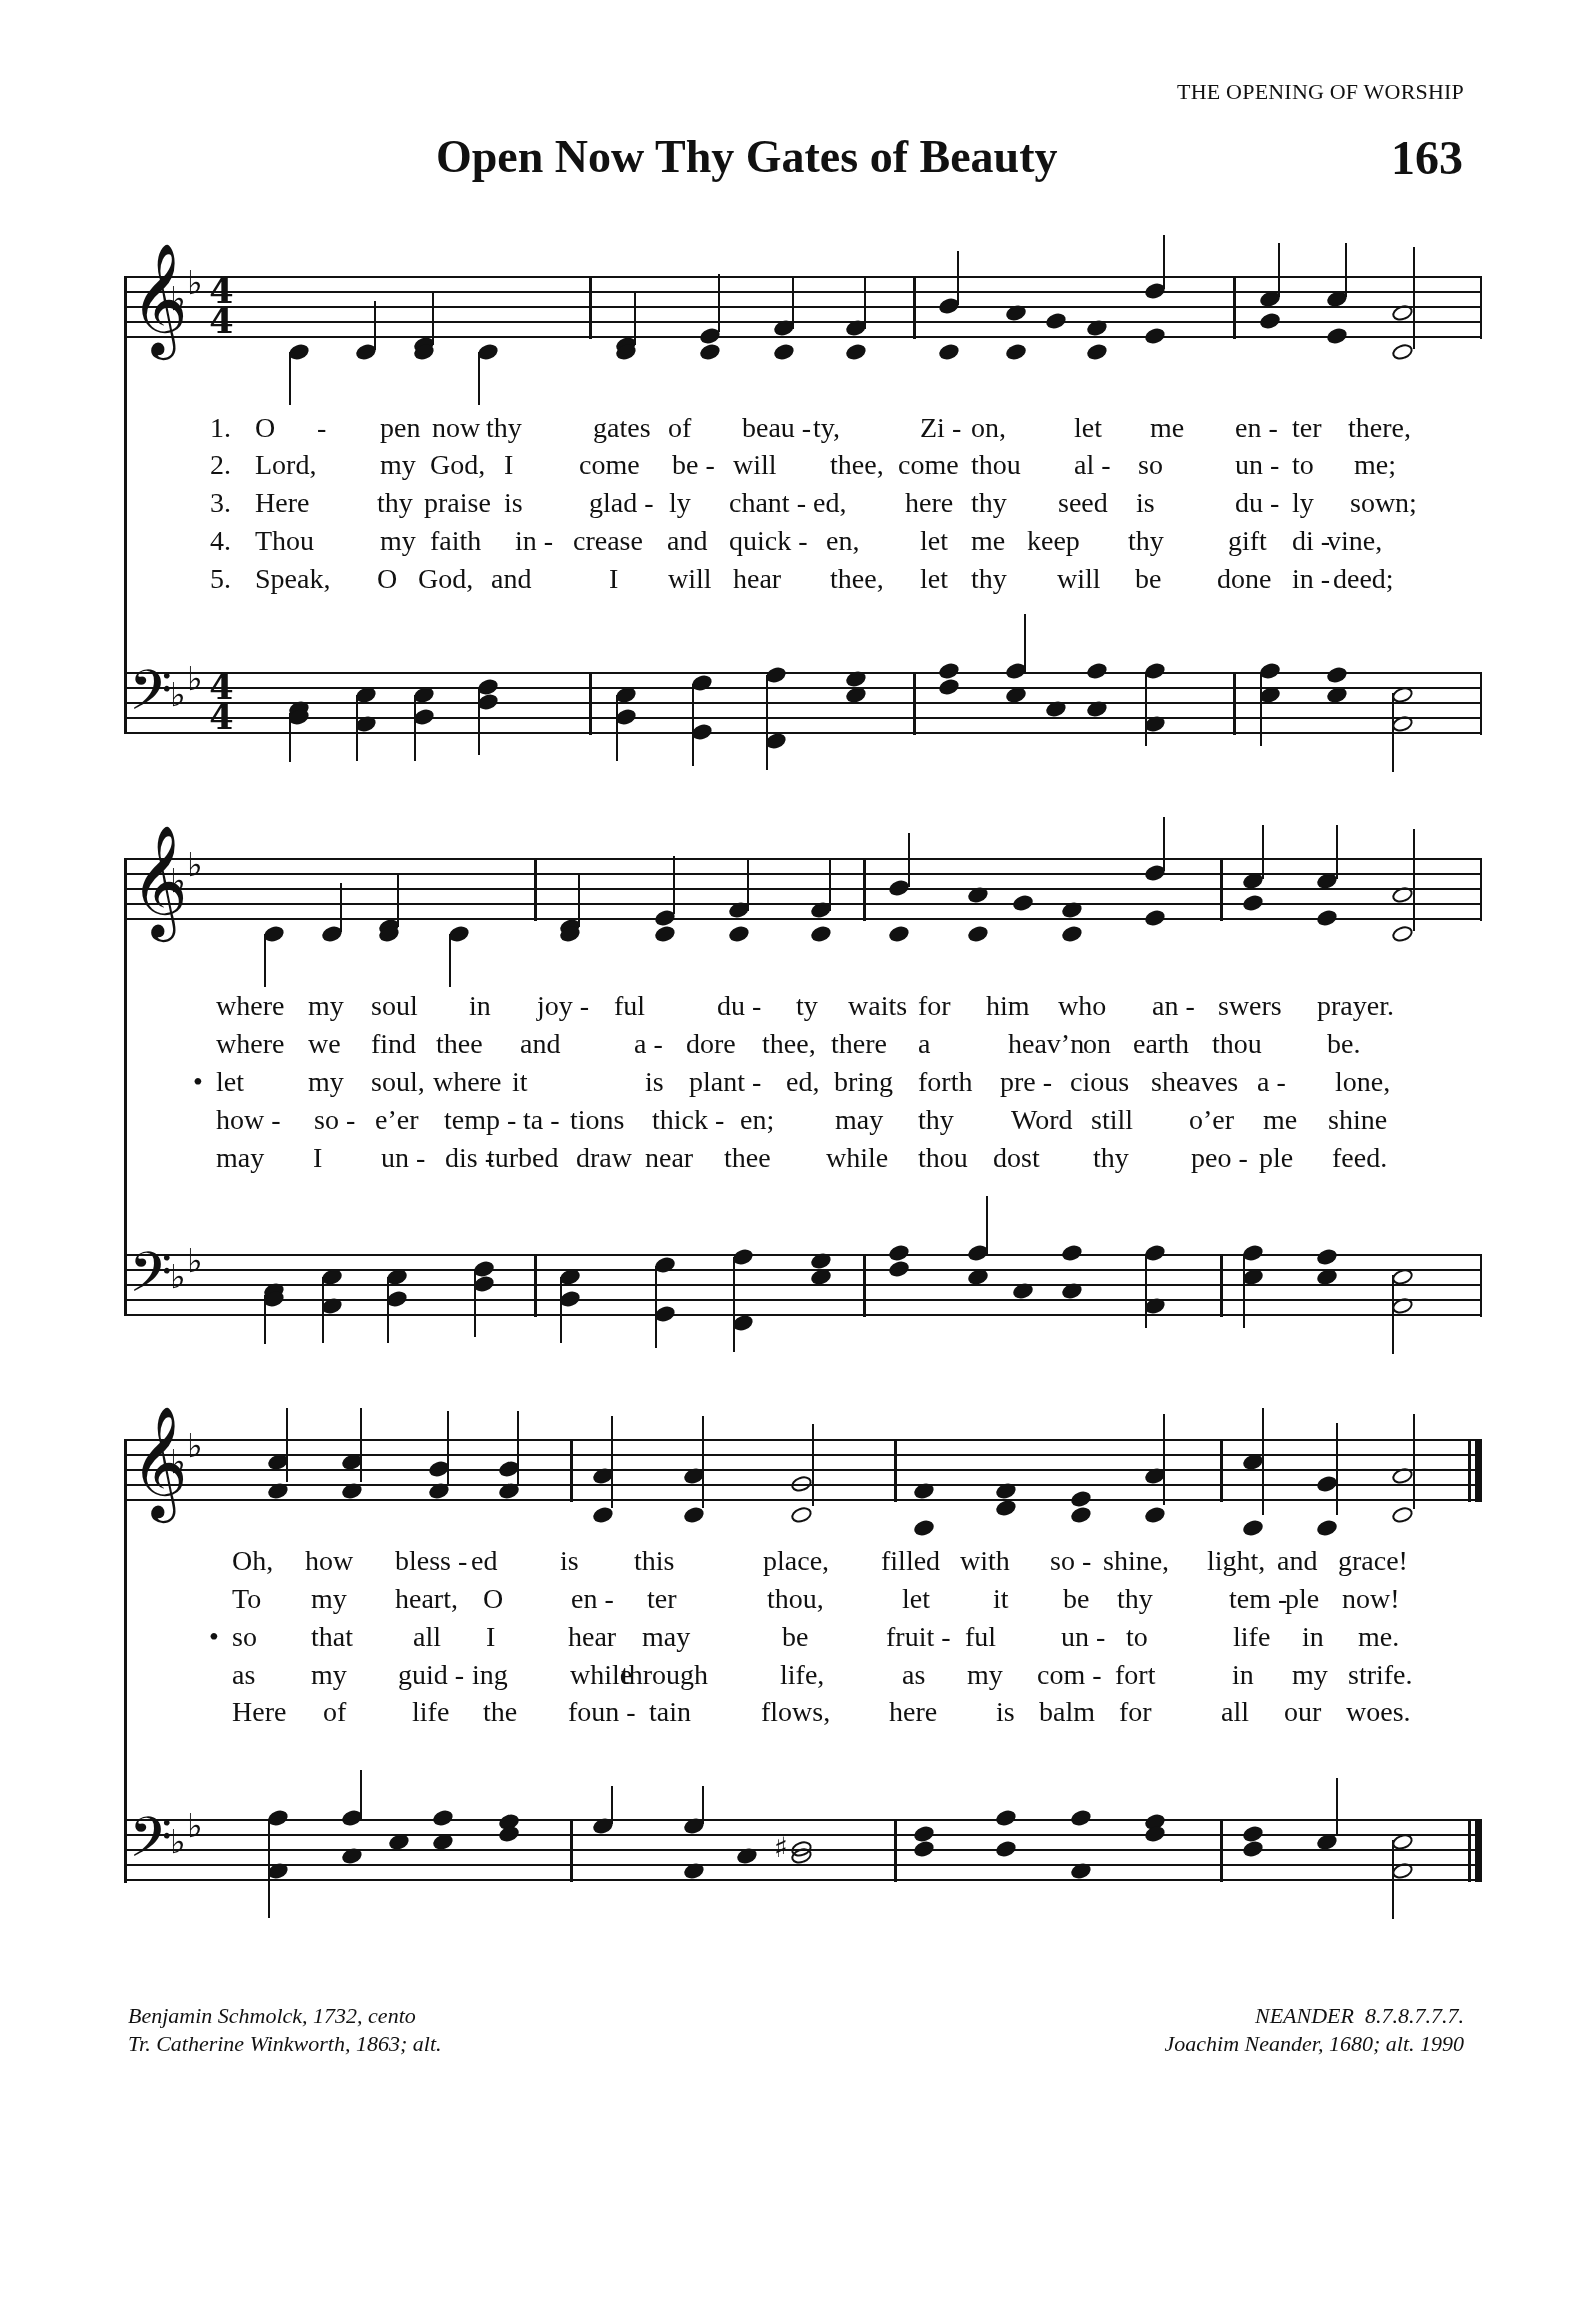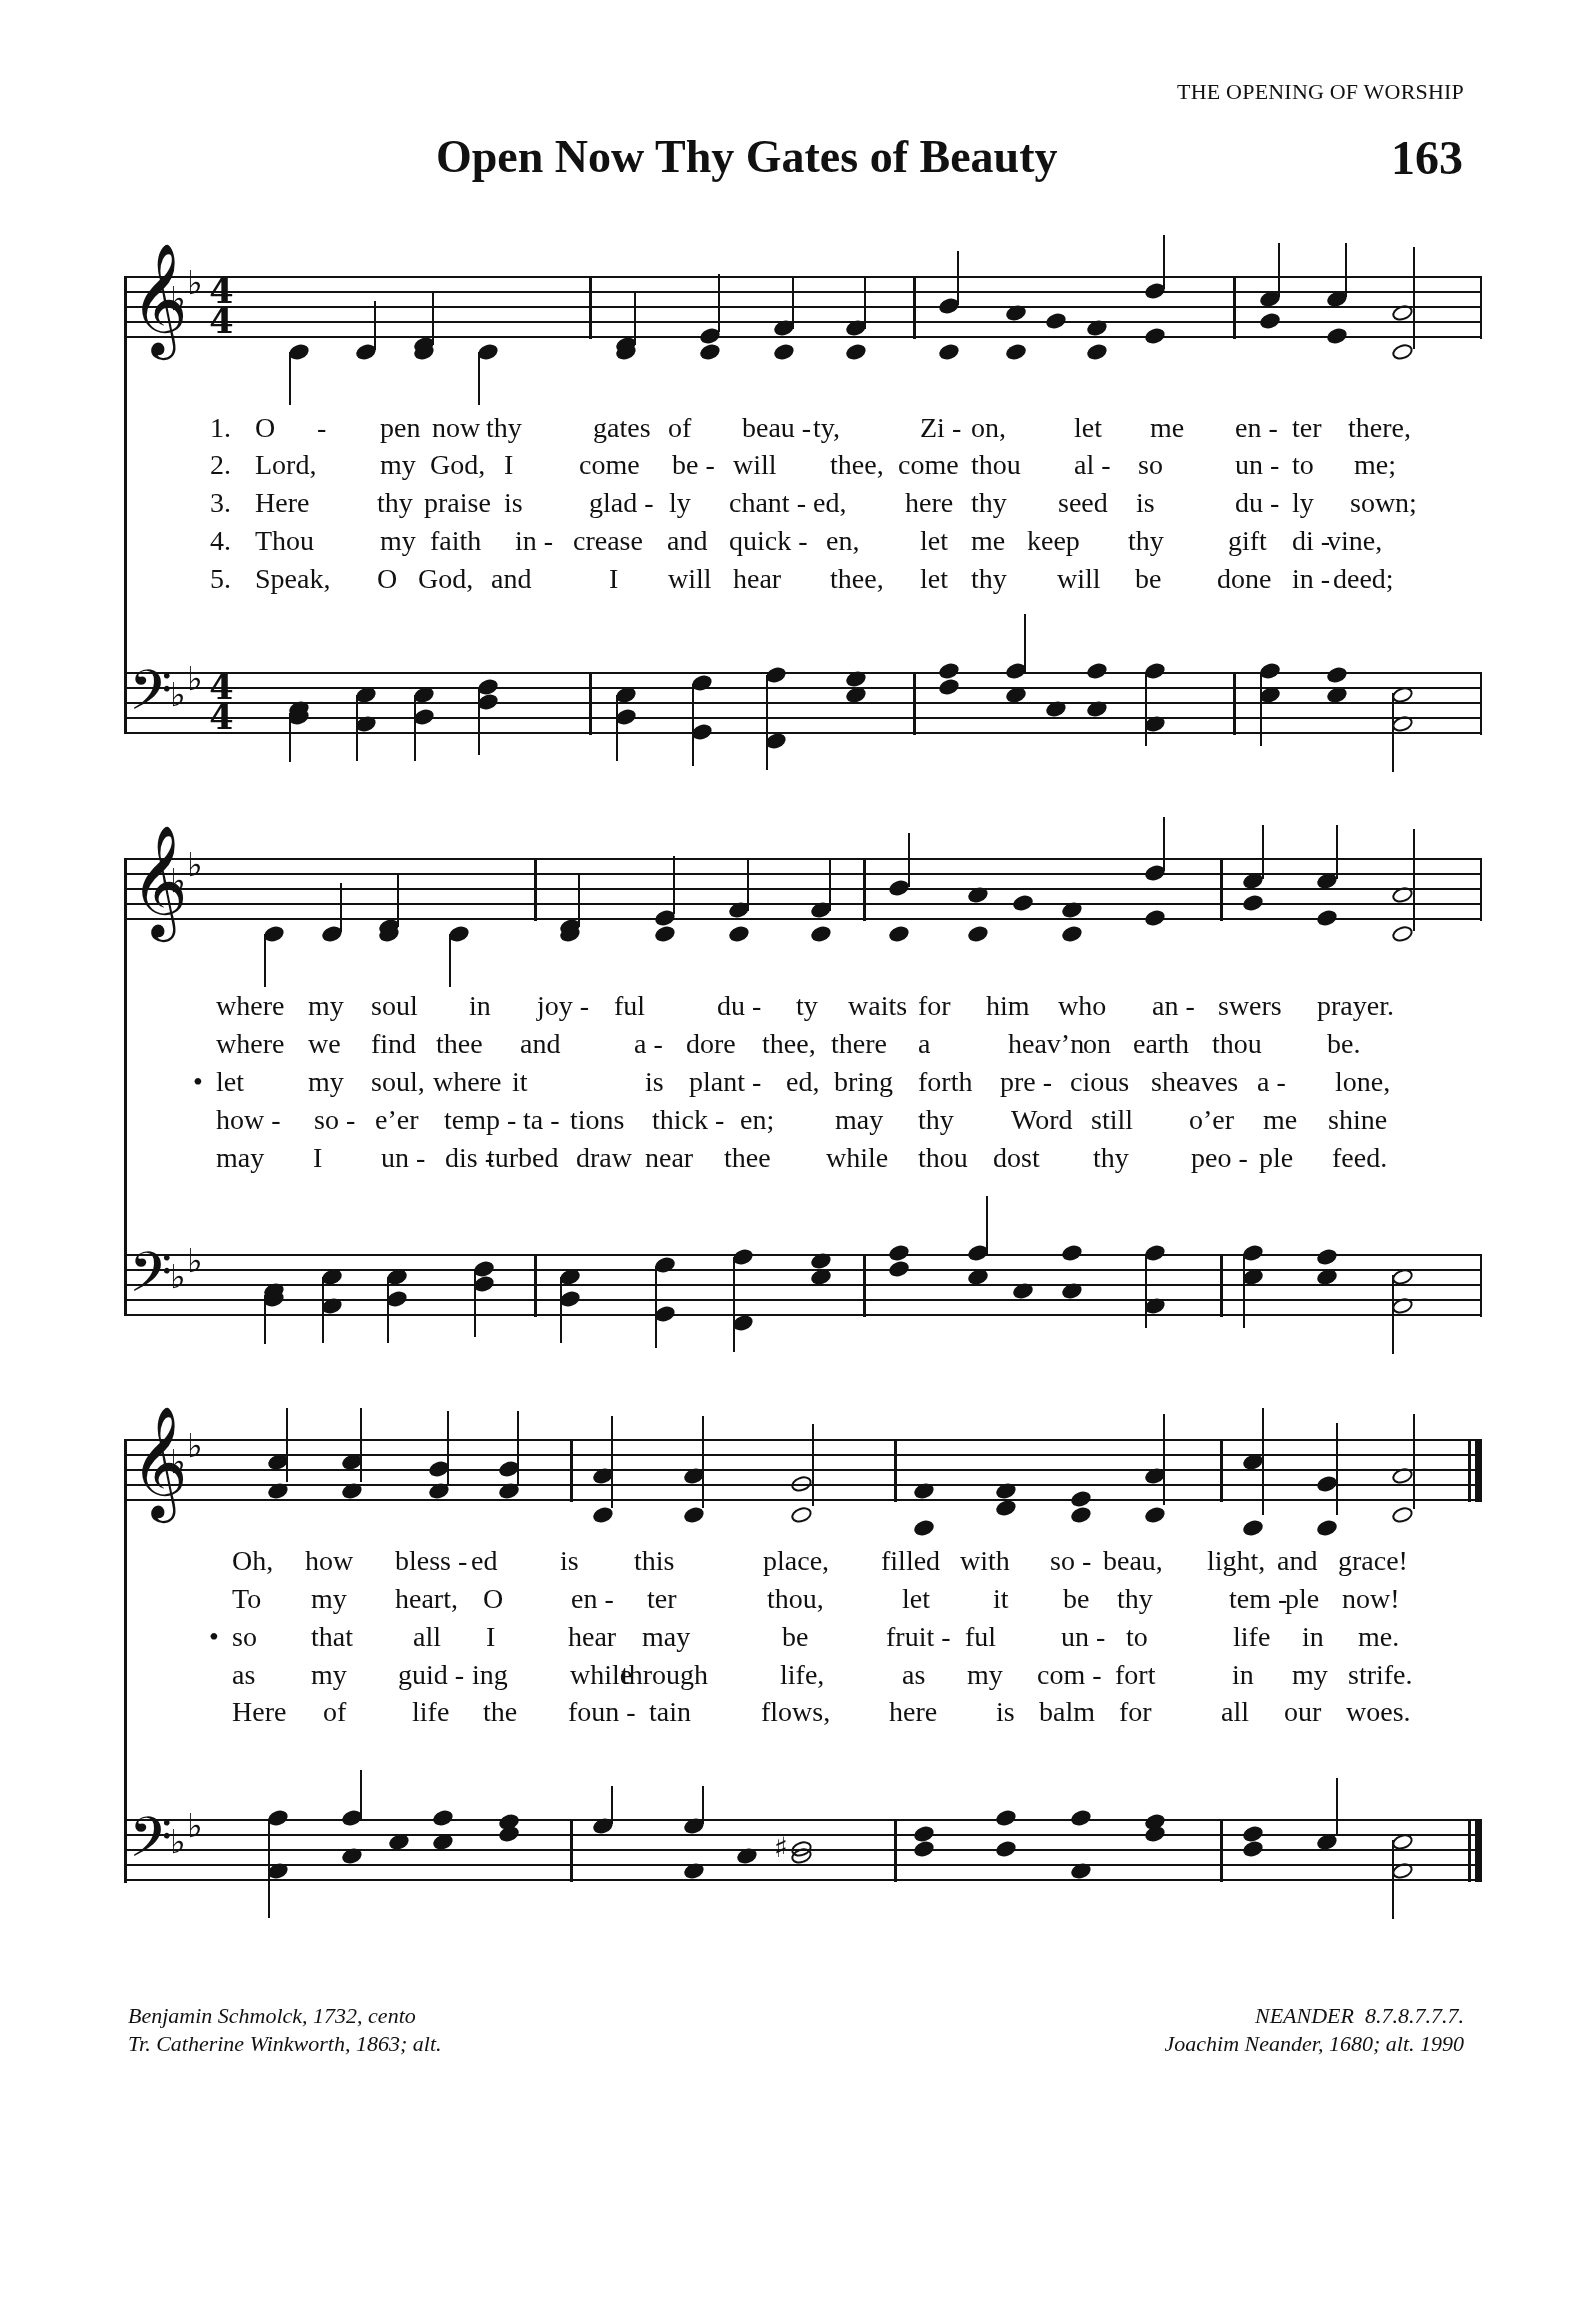--- a/index.html
+++ b/index.html
@@ -522,21 +522,21 @@
       <span class="syl" style="left:232px">Oh,</span>
         <span class="syl" style="left:305px">how</span>
         <span class="syl" style="left:395px">bless -</span>
         <span class="syl" style="left:471px">ed</span>
         <span class="syl" style="left:560px">is</span>
         <span class="syl" style="left:634px">this</span>
         <span class="syl" style="left:763px">place,</span>
         <span class="syl" style="left:881px">filled</span>
         <span class="syl" style="left:960px">with</span>
         <span class="syl" style="left:1050px">so -</span>
-        <span class="syl" style="left:1103px">beau,</span>
+        <span class="syl" style="left:1103px">shine,</span>
         <span class="syl" style="left:1207px">light,</span>
         <span class="syl" style="left:1277px">and</span>
         <span class="syl" style="left:1338px">grace!</span>
     </div>
     <div class="lyrics" style="top:1583px;left:0;width:1578px;height:33px">
       <span class="syl" style="left:232px">To</span>
         <span class="syl" style="left:311px">my</span>
         <span class="syl" style="left:395px">heart,</span>
         <span class="syl" style="left:483px">O</span>
         <span class="syl" style="left:571px">en -</span>

